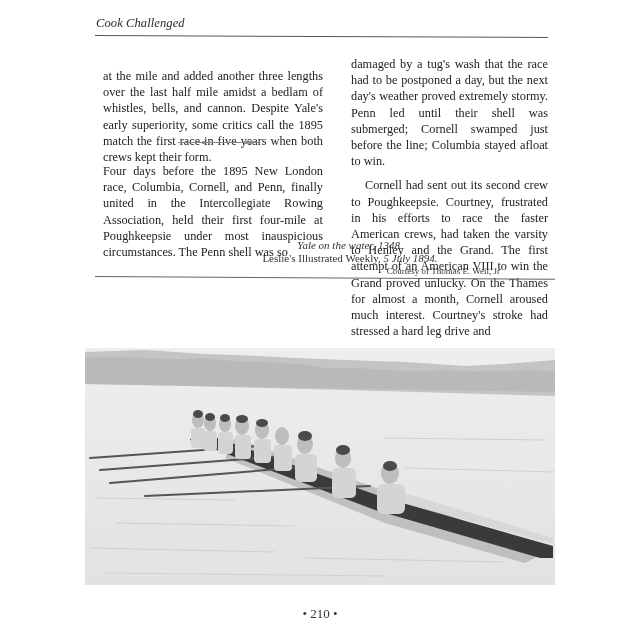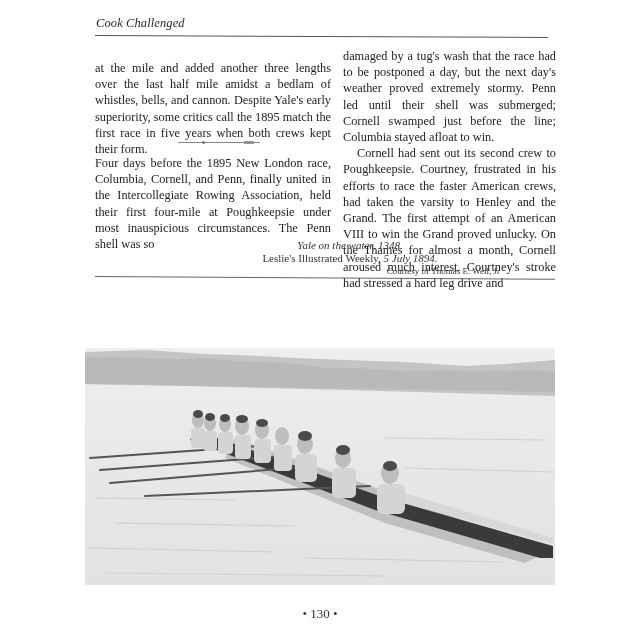--- a/index.html
+++ b/index.html
@@ -1,20 +1,20 @@
 <!DOCTYPE html>
 <html><head>
 <meta charset="utf-8">
 <style>
   html, body { margin:0; padding:0; background:#ffffff; }
   body { width:640px; height:640px; position:relative; overflow:hidden; font-family:"Liberation Serif", "DejaVu Serif", serif; color:#1e1e1e; }
   .running-head { position:absolute; left:96px; top:16px; font-style:italic; font-size:12.5px; color:#2a2a2a; letter-spacing:0.1px;text-align:right; }
   .head-rule { position:absolute; left:95px; top:35px; width:453px; height:1px; background:#555; transform:rotate(0.25deg); transform-origin:left center; }
   .col { position:absolute; font-size:12.3px; line-height:16.2px; text-align:justify; color:#222; }
-  .col p { margin:0; }
+  .col p { margin:8px; }
   .col-left { left:95px; top:60px; width:236px; }
   .col-right { left:343px; top:48px; width:213px; }
   .indent { text-indent:14px; }
   .ornament { position:absolute; left:178px; top:141px; width:82px; height:4px; }
   .ornament .line { position:absolute; left:0; top:1px; width:82px; height:1px; background:#888; }
   .ornament .dot1 { position:absolute; left:24px; top:0; width:3px; height:3px; border-radius:50%; background:#777; }
   .ornament .dot2 { position:absolute; left:66px; top:0; width:10px; height:3px; border:1px solid #999; box-sizing:border-box; }
   .para2 { position:absolute; left:95px; top:155px; width:236px; }
   .caption { position:absolute; left:200px; top:239px; width:300px; text-align:center; color:#333; }
   .cap1 { font-style:italic; font-size:11px; line-height:13px; }
@@ -121,13 +121,13 @@
       <rect x="150" y="87" width="16" height="24" rx="4"></rect>
       <rect x="169" y="91" width="17" height="24" rx="4"></rect>
       <rect x="189" y="97" width="18" height="26" rx="4"></rect>
       <rect x="210" y="106" width="22" height="28" rx="5"></rect>
       <rect x="247" y="120" width="24" height="30" rx="5"></rect>
       <rect x="292" y="136" width="28" height="30" rx="6"></rect>
     </g>
   </svg>
 </div>
 
-<div class="page-number">• 130 •</div>
+<div class="page-number">• 210 •</div>
 
 </body></html>

